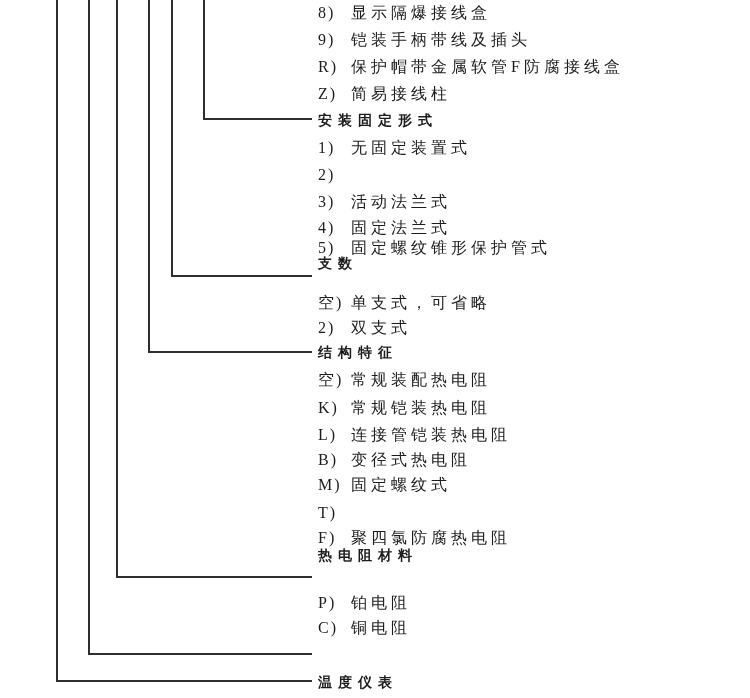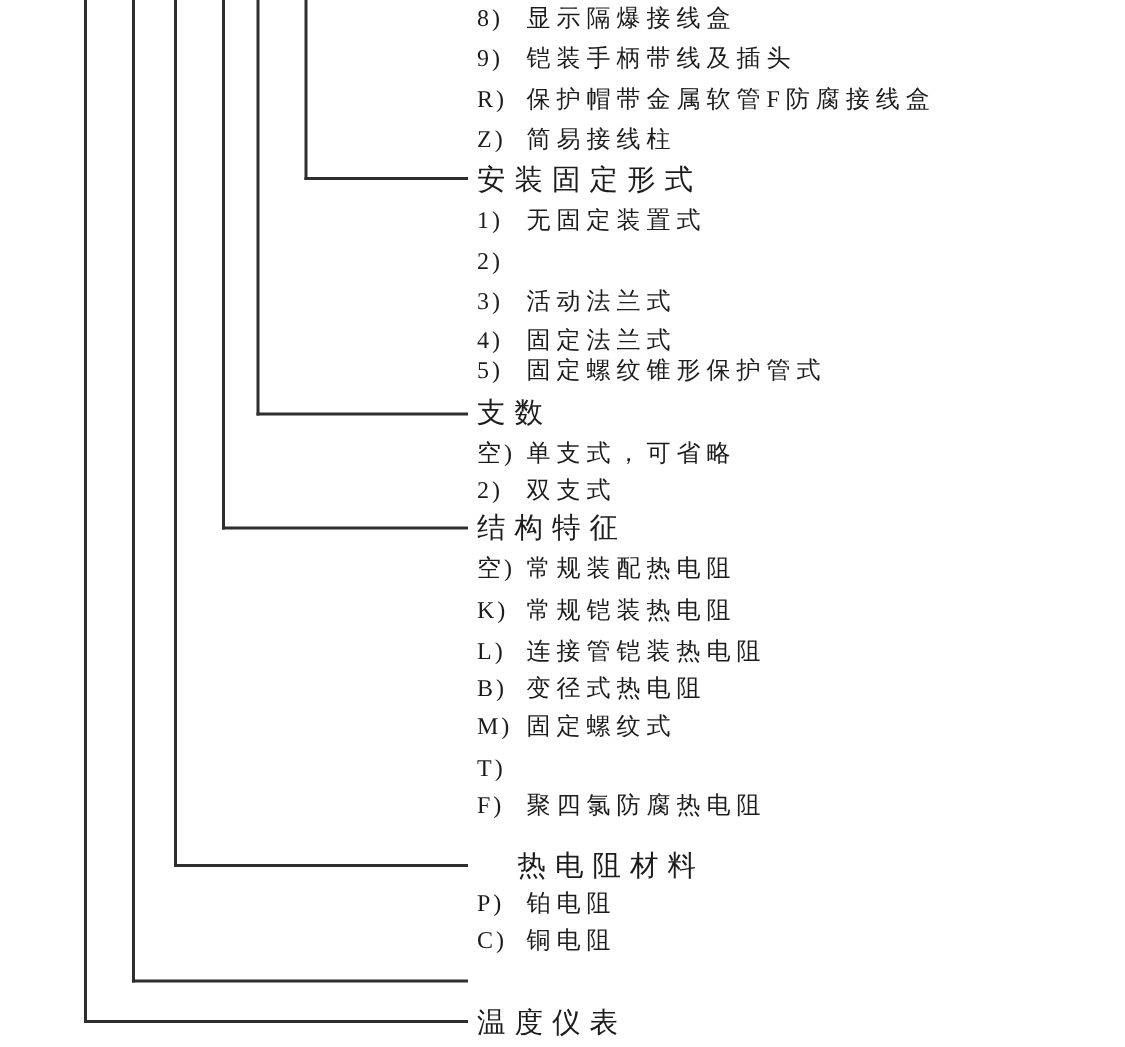--- a/index.html
+++ b/index.html
@@ -36,22 +36,22 @@
     letter-spacing: 2px;
   }
   .row .txt {
     letter-spacing: 4px;
   }
   .heading-row {
     position: absolute;
     left: 318px;
     height: 26px;
     line-height: 26px;
-    font-size: 19px;
-    font-weight: 400;
+    font-size: 14px;
+    font-weight: 700;
     letter-spacing: 6px;
     white-space: nowrap;
   }
 </style>
 </head>
 <body>
 
 <div class="canvas">
 
   <div class="lshape" style="left:203px; width:109px; height:120px;"></div>
@@ -92,21 +92,21 @@
   </div>
   <div class="row" style="top:217px;">
     <span class="code">4)</span>
     <span class="txt">固定法兰式</span>
   </div>
   <div class="row" style="top:237px;">
     <span class="code">5)</span>
     <span class="txt">固定螺纹锥形保护管式</span>
   </div>
 
-  <div class="heading-row" style="top:263px;">支数</div>
+  <div class="heading-row" style="top:251px;">支数</div>
   <div class="row" style="top:292px;">
     <span class="code">空)</span>
     <span class="txt">单支式，可省略</span>
   </div>
   <div class="row" style="top:317px;">
     <span class="code">2)</span>
     <span class="txt">双支式</span>
   </div>
 
   <div class="heading-row" style="top:340px;">结构特征</div>
@@ -131,21 +131,21 @@
     <span class="txt">固定螺纹式</span>
   </div>
   <div class="row" style="top:502px;">
     <span class="code">T)</span>
   </div>
   <div class="row" style="top:527px;">
     <span class="code">F)</span>
     <span class="txt">聚四氯防腐热电阻</span>
   </div>
 
-  <div class="heading-row" style="top:565px;margin-left:27px;">热电阻材料</div>
+  <div class="heading-row" style="top:543px;">热电阻材料</div>
   <div class="row" style="top:592px;">
     <span class="code">P)</span>
     <span class="txt">铂电阻</span>
   </div>
   <div class="row" style="top:617px;">
     <span class="code">C)</span>
     <span class="txt">铜电阻</span>
   </div>
 
   <div class="heading-row" style="top:674px;margin-top:40px;">热电偶</div>

